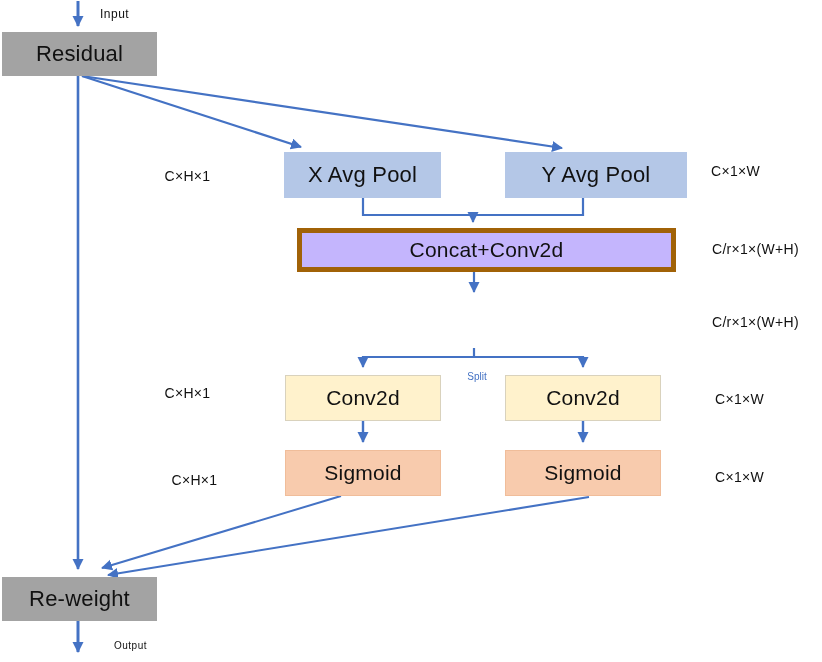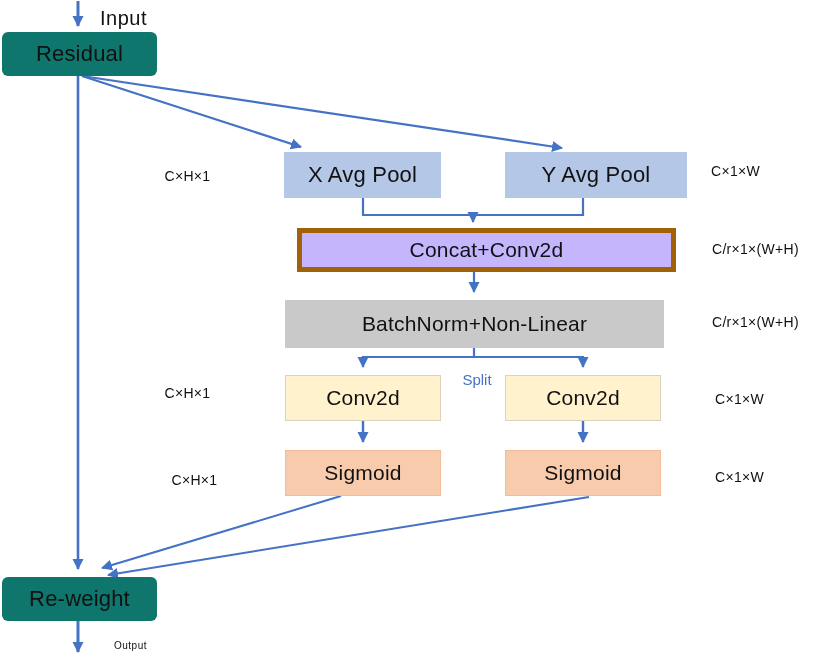--- a/index.html
+++ b/index.html
@@ -10,36 +10,36 @@
     font-family:"Liberation Sans", sans-serif;
     overflow:hidden;
   }
   #wires{position:absolute;left:0;top:0;width:822px;height:662px;}
   .node{
     position:absolute;
     display:flex;align-items:center;justify-content:center;
     color:#111;font-size:21px;letter-spacing:0.2px;
     box-sizing:border-box;white-space:nowrap;
   }
-  .blue-dark{background:#0f766e;font-size:22px;border-radius:6px;}
+  .blue-dark{background:#a3a3a3;font-size:22px;}
   .blue-light{background:#B4C7E7;font-size:22px;}
   .green{background:#c4b5fd;border:5px solid #a16207;margin-left:12px;}
   .gray{background:#C9C9C9;}
   .yellow{background:#FFF2CC;border:1px solid #d9d2bd;}
   .orange{background:#F8CBAD;border:1px solid #f0bd9a;}
   .io-label{
-    position:absolute;color:#111;font-size:20px;letter-spacing:0.5px;
+    position:absolute;color:#111;font-size:12px;letter-spacing:0.5px;
     white-space:nowrap;
   }
   .dim-label{
     position:absolute;color:#111;font-size:14px;letter-spacing:0.3px;
     white-space:nowrap;text-align:center;
   }
   .split-label{
-    position:absolute;color:#4472C4;font-size:15px;font-weight:500;
+    position:absolute;color:#4472C4;font-size:10px;font-weight:500;
     width:60px;text-align:center;white-space:nowrap;
   }
 </style>
 </head>
 <body>
 
 <div id="canvas">
 
   <svg id="wires" viewBox="0 0 822 662" xmlns="http://www.w3.org/2000/svg">
     <defs>
@@ -82,21 +82,20 @@
   <div class="node blue-light" style="left:284px;top:152px;width:157px;height:46px;text-align:right;">X Avg Pool</div>
 
   <div class="node blue-light" style="left:505px;top:152px;width:182px;height:46px;">Y Avg Pool</div>
 
   <span class="dim-label" style="left:711px;top:163px;">C×1×W</span>
 
   <div class="node green" style="left:285px;top:228px;width:379px;height:44px;">Concat+Conv2d</div>
 
   <span class="dim-label" style="left:712px;top:241px;">C/r×1×(W+H)</span>
 
-  <div class="node gray" style="left:285px;top:300px;width:379px;height:48px;">BatchNorm+Non-Linear</div>
 
   <span class="dim-label" style="left:712px;top:314px;">C/r×1×(W+H)</span>
 
   <span class="split-label" style="left:447px;top:371px;">Split</span>
 
   <span class="dim-label" style="left:145px;top:385px;width:85px;">C×H×1</span>
 
   <div class="node yellow" style="left:285px;top:375px;width:156px;height:46px;">Conv2d</div>
 
   <div class="node yellow" style="left:505px;top:375px;width:156px;height:46px;">Conv2d</div>

